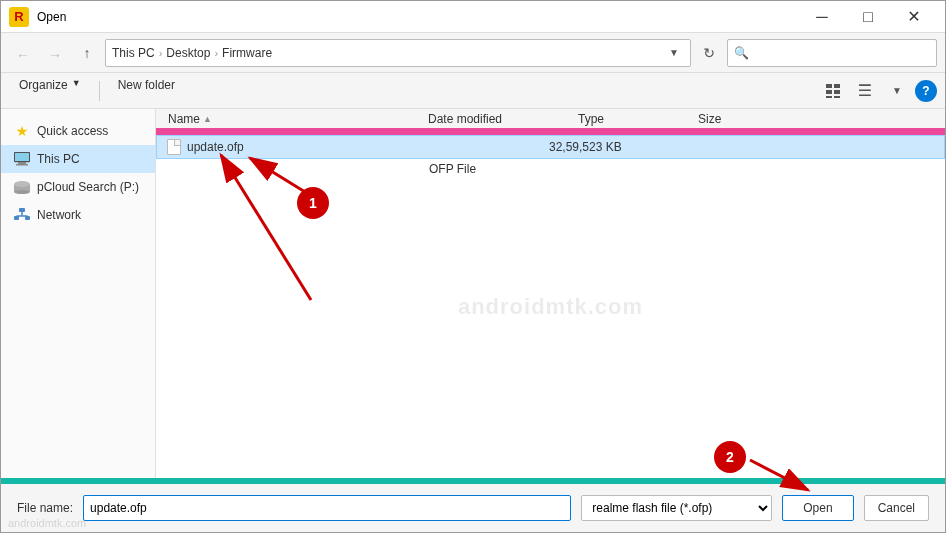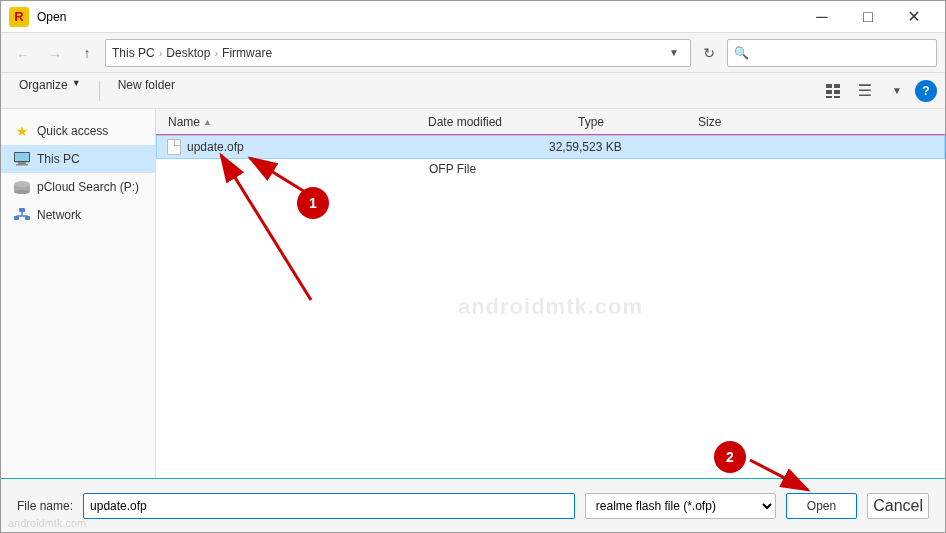--- a/index.html
+++ b/index.html
@@ -274,21 +274,21 @@
     
     .file-area {
       flex: 1;
       display: flex;
       flex-direction: column;
       overflow: hidden;
     }
     .file-header {
       height: 26px;
       background: #f5f5f5;
-      border-bottom: 1px solid #ec4899;
+      border-bottom: 7px solid #ec4899;
       display: flex;
       align-items: flex-start;
       padding: 0 8px;
       flex-shrink: 0;
     }
     .col-header {
       font-size: 12px;
       color: #333;
       cursor: pointer;
       padding: 0 4px;
@@ -368,21 +368,21 @@
       font-weight: bold;
       pointer-events: none;
       white-space: nowrap;
       letter-spacing: 1px;
     }
 
     
     .bottom-bar {
       height: 54px;
       background: #f5f5f5;
-      border-top: 1px solid #14b8a6;
+      border-top: 6px solid #14b8a6;
       display: flex;
       align-items: center;
       padding: 0 16px;
       gap: 10px;
       flex-shrink: 0;
     }
     .file-name-label {
       font-size: 12px;
       color: #333;
       white-space: nowrap;
@@ -410,26 +410,26 @@
       padding: 0 20px;
       background: #fff;
       border: 1px solid #0078d7;
       border-radius: 2px;
       cursor: pointer;
       font-size: 12px;
       color: #333;
     }
     .btn-cancel {
       height: 26px;
-      padding: 0 5px;
+      padding: 0 13px;
       background: #fff;
       border: 1px solid #bbb;
       border-radius: 2px;
       cursor: pointer;
-      font-size: 16px;
+      font-size: 12px;
       color: #333;
     }
 
     
     .footer-watermark {
       position: absolute;
       bottom: 4px;
       left: 8px;
       font-size: 11px;
       color: rgba(0,0,0,0.15);

